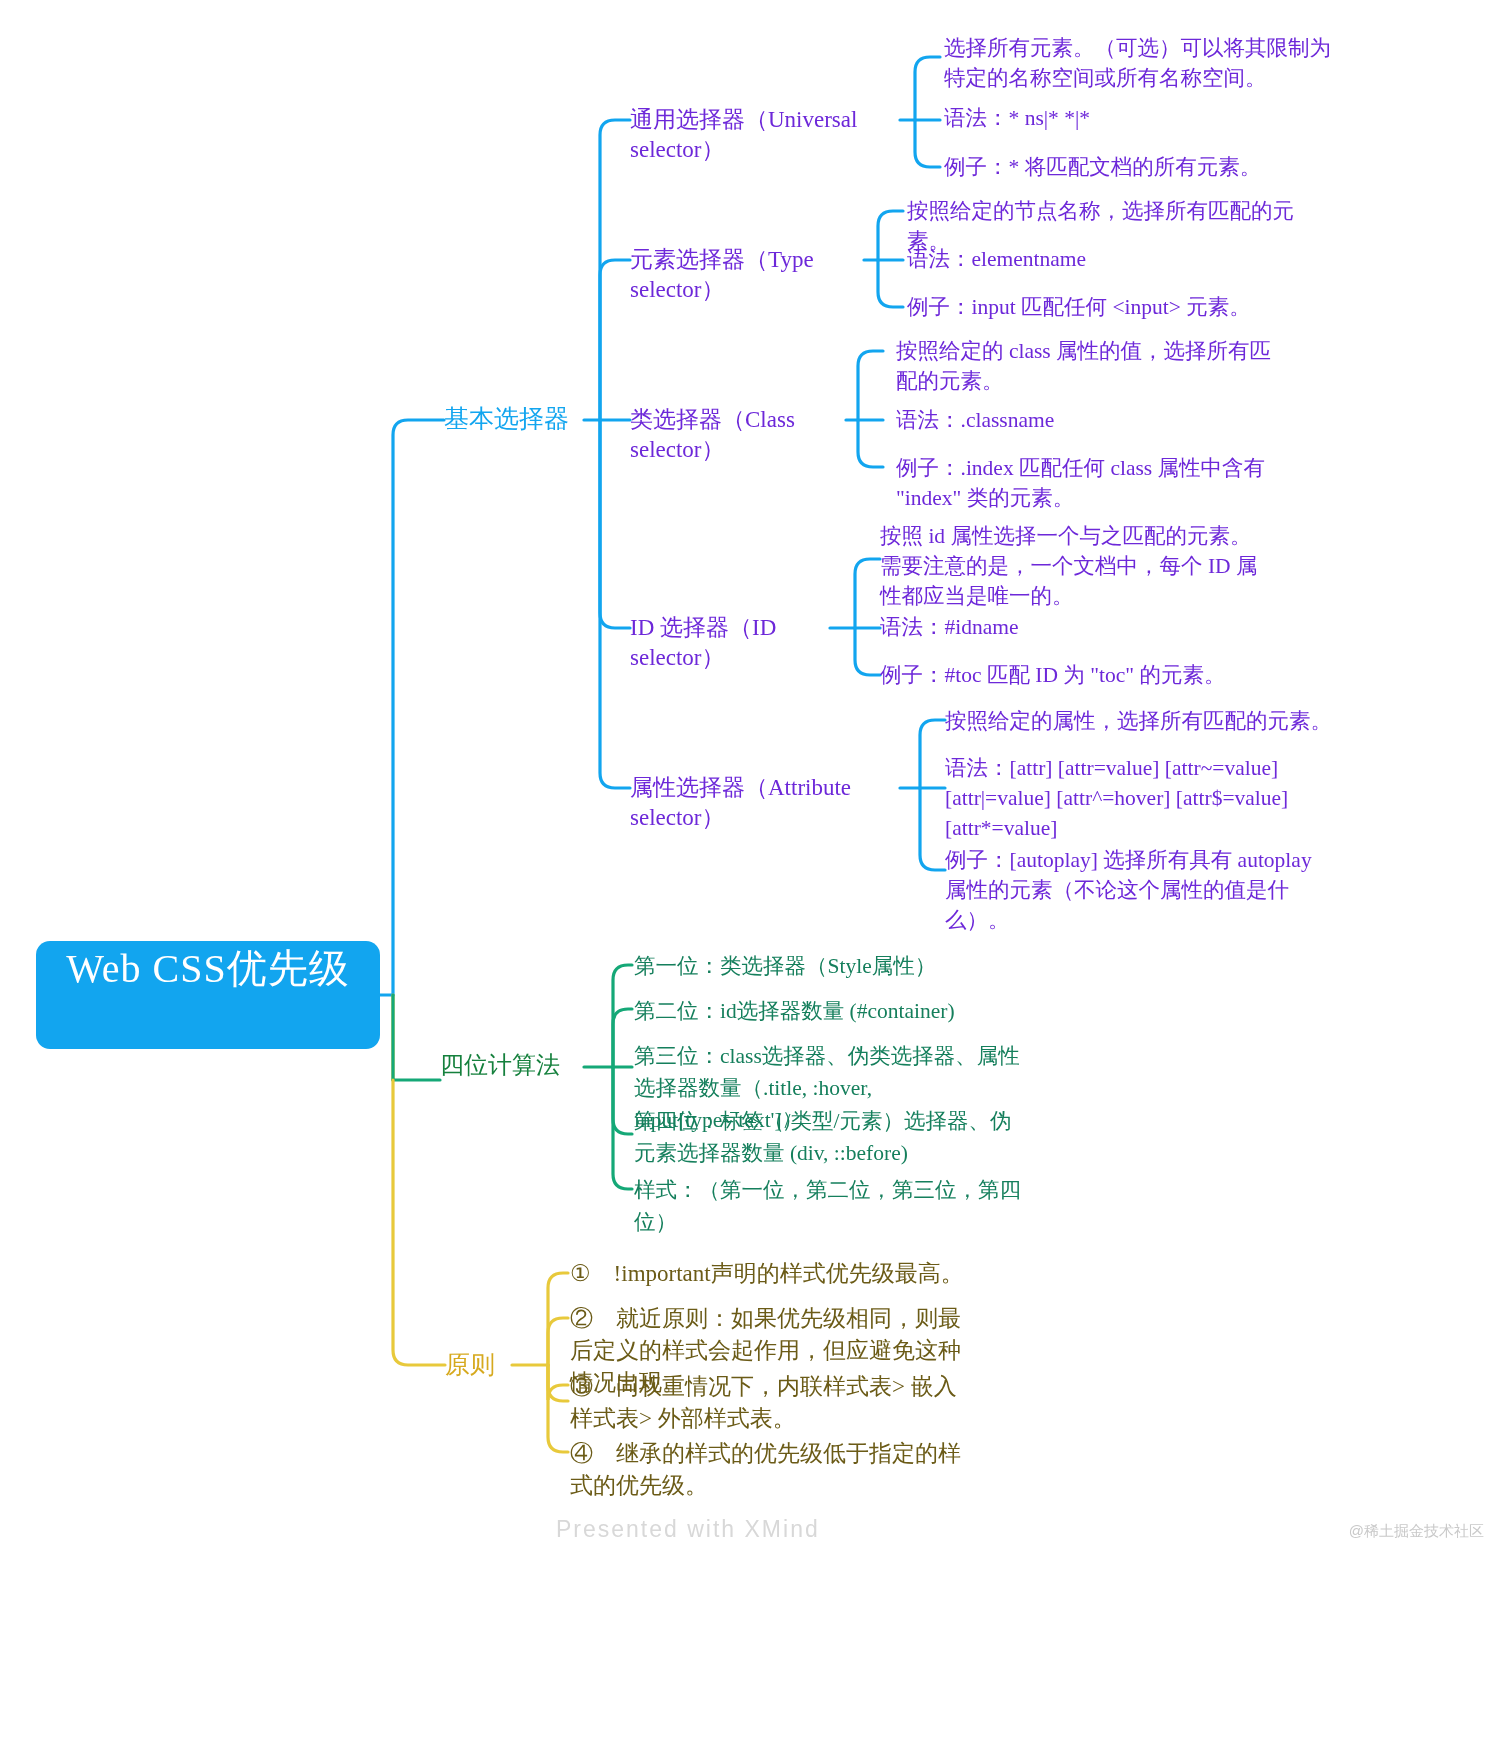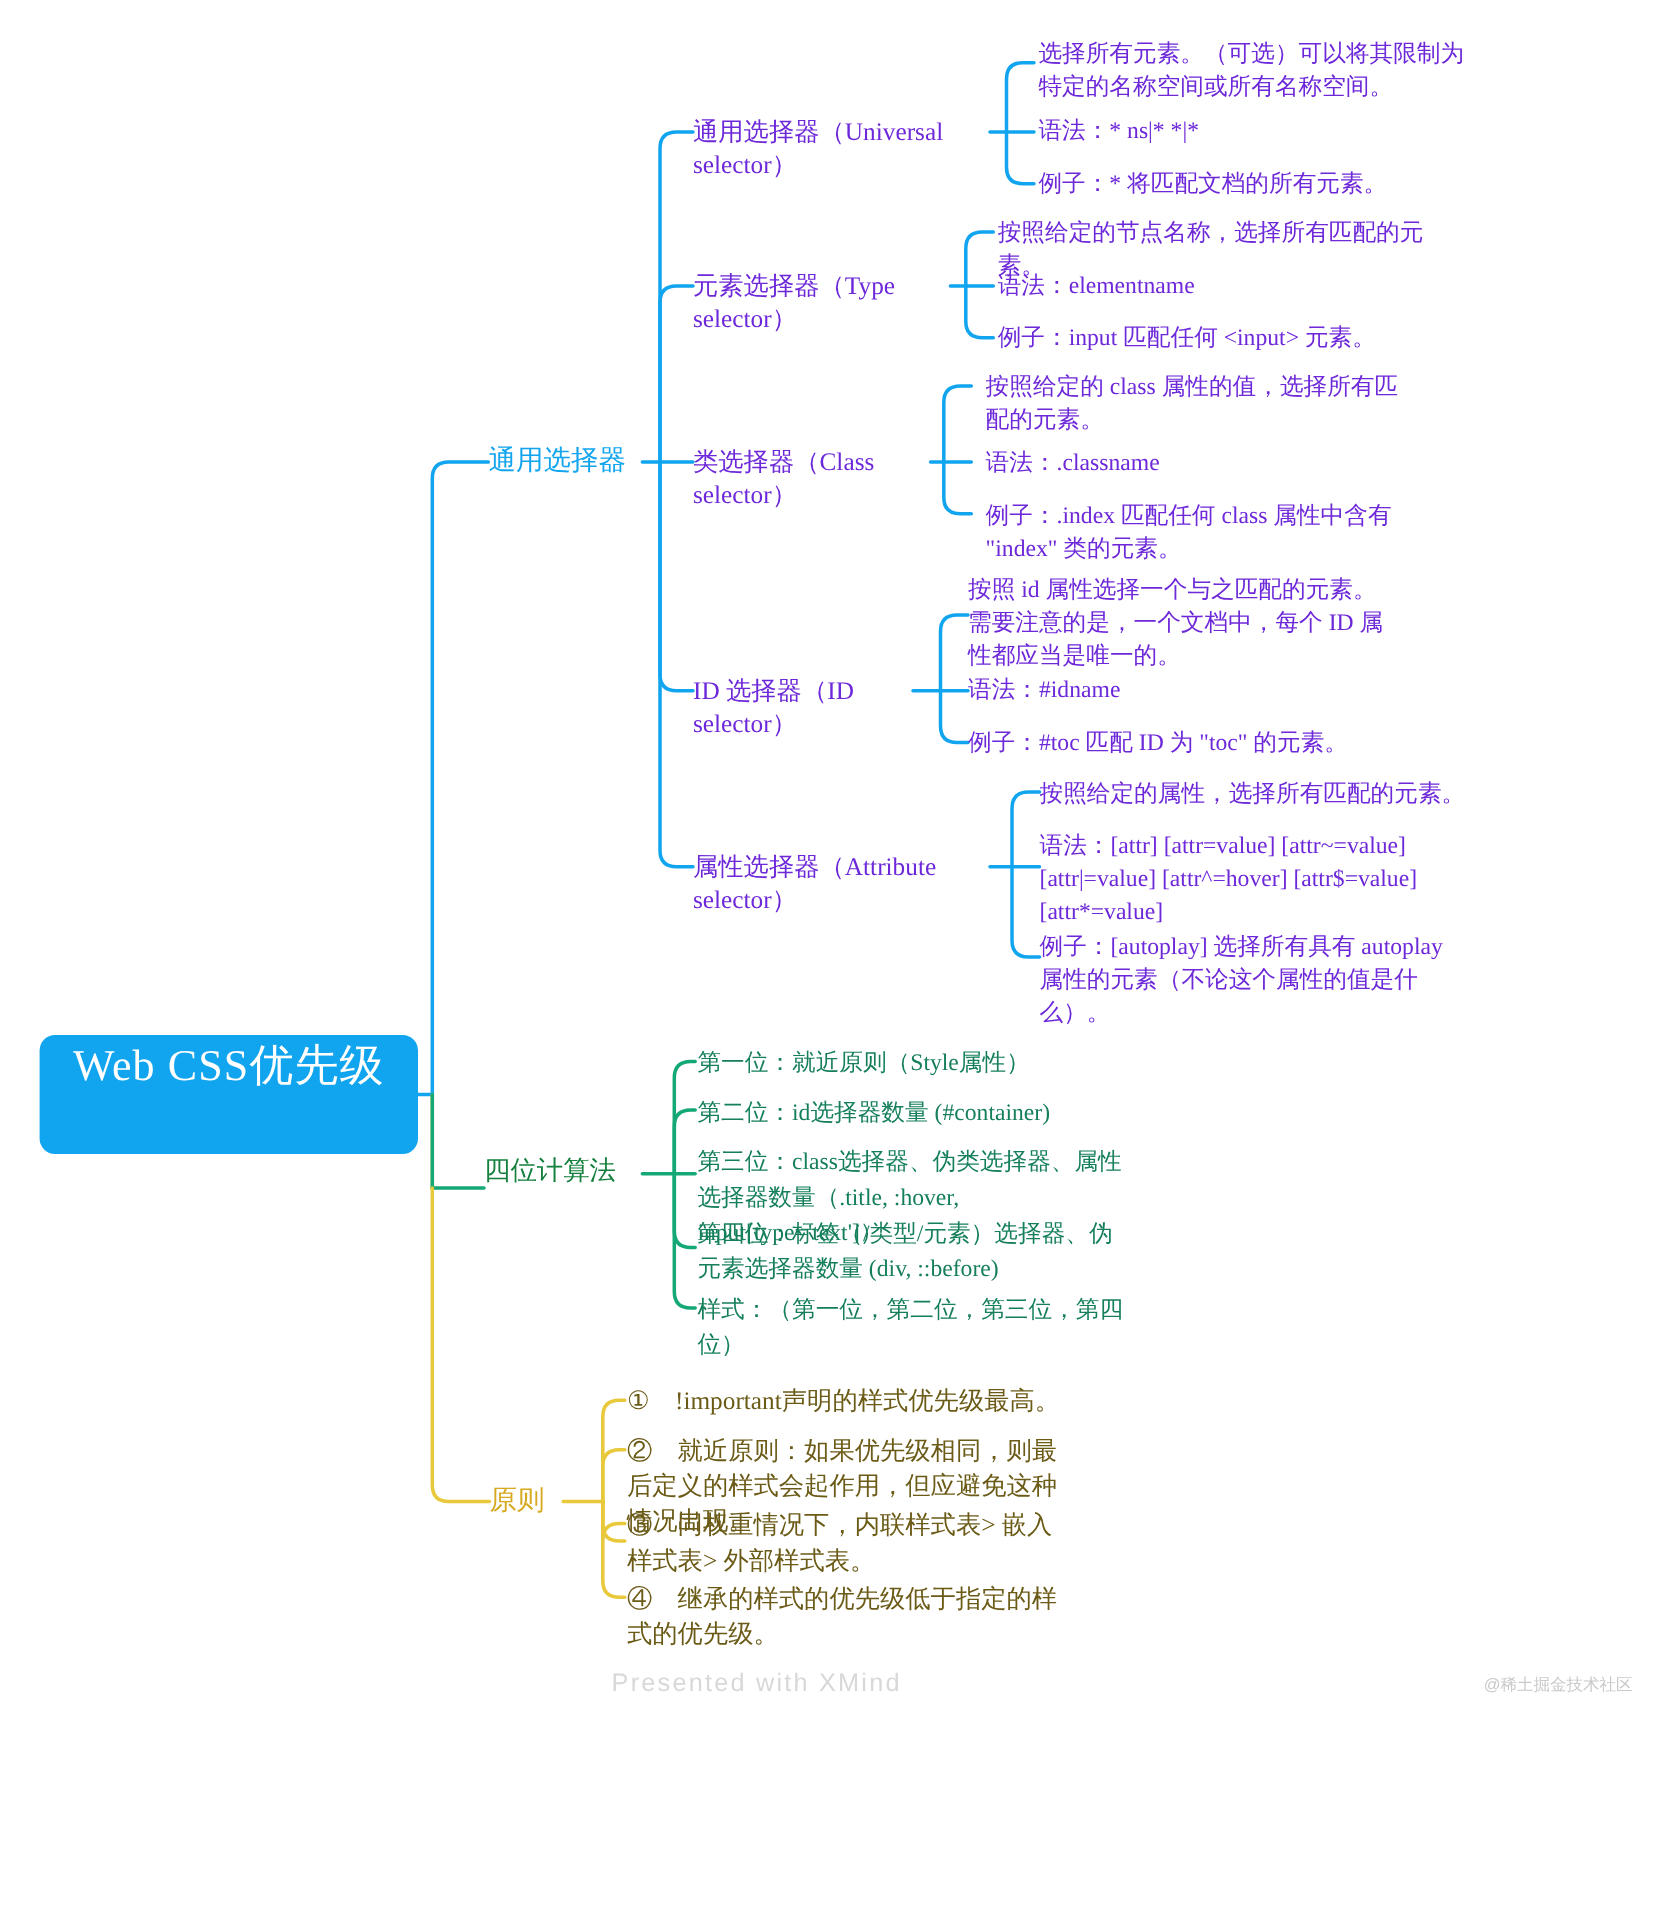--- a/index.html
+++ b/index.html
@@ -131,21 +131,21 @@
       <path d="M548 1365 V 1400 Q 548 1385 563 1385 H 568" stroke="#E8C93B" transform="translate(0,0)"></path>
       <path d="M548 1365 V 1386 Q 548 1401 563 1401 H 568" stroke="#E8C93B"></path>
       <path d="M548 1365 V 1437 Q 548 1452 563 1452 H 568" stroke="#E8C93B"></path>
     </g>
   </svg>
 
   <div class="root-node">
     <span>Web CSS优先级</span>
   </div>
 
-  <div class="node blue-branch" style="left:444px; top:404px; width:150px;">通用选择器</div>
+  <div class="node blue-branch" style="left:444px; top:404px; width:150px;">基本选择器</div>
 
   <div class="node lvl1" style="left:630px; top:105px; width:278px;">通用选择器（Universal selector）</div>
   <div class="node" style="left:944px; top:33px; width:390px;">选择所有元素。（可选）可以将其限制为特定的名称空间或所有名称空间。</div>
   <div class="node" style="left:944px; top:103px; width:390px;">语法：* ns|* *|*</div>
   <div class="node" style="left:944px; top:152px; width:390px;">例子：* 将匹配文档的所有元素。</div>
 
   <div class="node lvl1" style="left:630px; top:245px; width:250px;">元素选择器（Type selector）</div>
   <div class="node" style="left:907px; top:196px; width:400px;">按照给定的节点名称，选择所有匹配的元素。</div>
   <div class="node" style="left:907px; top:244px; width:400px;">语法：elementname</div>
   <div class="node" style="left:907px; top:292px; width:400px;">例子：input 匹配任何 &lt;input&gt; 元素。</div>
@@ -160,21 +160,21 @@
   <div class="node" style="left:880px; top:612px; width:390px;">语法：#idname</div>
   <div class="node" style="left:880px; top:660px; width:390px;">例子：#toc 匹配 ID 为 "toc" 的元素。</div>
 
   <div class="node lvl1" style="left:630px; top:773px; width:285px;">属性选择器（Attribute selector）</div>
   <div class="node" style="left:945px; top:706px; width:390px;">按照给定的属性，选择所有匹配的元素。</div>
   <div class="node" style="left:945px; top:753px; width:380px;">语法：[attr] [attr=value] [attr~=value] [attr|=value] [attr^=hover] [attr$=value] [attr*=value]</div>
   <div class="node" style="left:945px; top:845px; width:380px;">例子：[autoplay] 选择所有具有 autoplay 属性的元素（不论这个属性的值是什么）。</div>
 
   <div class="node green-branch" style="left:440px; top:1050px; width:150px;">四位计算法</div>
 
-  <div class="node green-leaf" style="left:634px; top:950px; width:400px;">第一位：就近原则（Style属性）</div>
+  <div class="node green-leaf" style="left:634px; top:950px; width:400px;">第一位：类选择器（Style属性）</div>
   <div class="node green-leaf" style="left:634px; top:995px; width:400px;">第二位：id选择器数量 (#container)</div>
   <div class="node green-leaf" style="left:634px; top:1040px; width:395px;">第三位：class选择器、伪类选择器、属性选择器数量（.title, :hover, input[type='text']）</div>
   <div class="node green-leaf" style="left:634px; top:1105px; width:380px;">第四位：标签（/类型/元素）选择器、伪元素选择器数量 (div, ::before)</div>
   <div class="node green-leaf" style="left:634px; top:1174px; width:400px;">样式：（第一位，第二位，第三位，第四位）</div>
 
   <div class="node yellow-branch" style="left:445px; top:1350px; width:90px;">原则</div>
 
   <div class="node yellow-leaf" style="left:570px; top:1258px; width:420px;">①　!important声明的样式优先级最高。</div>
   <div class="node yellow-leaf" style="left:570px; top:1303px; width:400px;">②　就近原则：如果优先级相同，则最后定义的样式会起作用，但应避免这种情况出现。</div>
   <div class="node yellow-leaf" style="left:570px; top:1371px; width:400px;">③　同权重情况下，内联样式表&gt; 嵌入样式表&gt; 外部样式表。</div>

